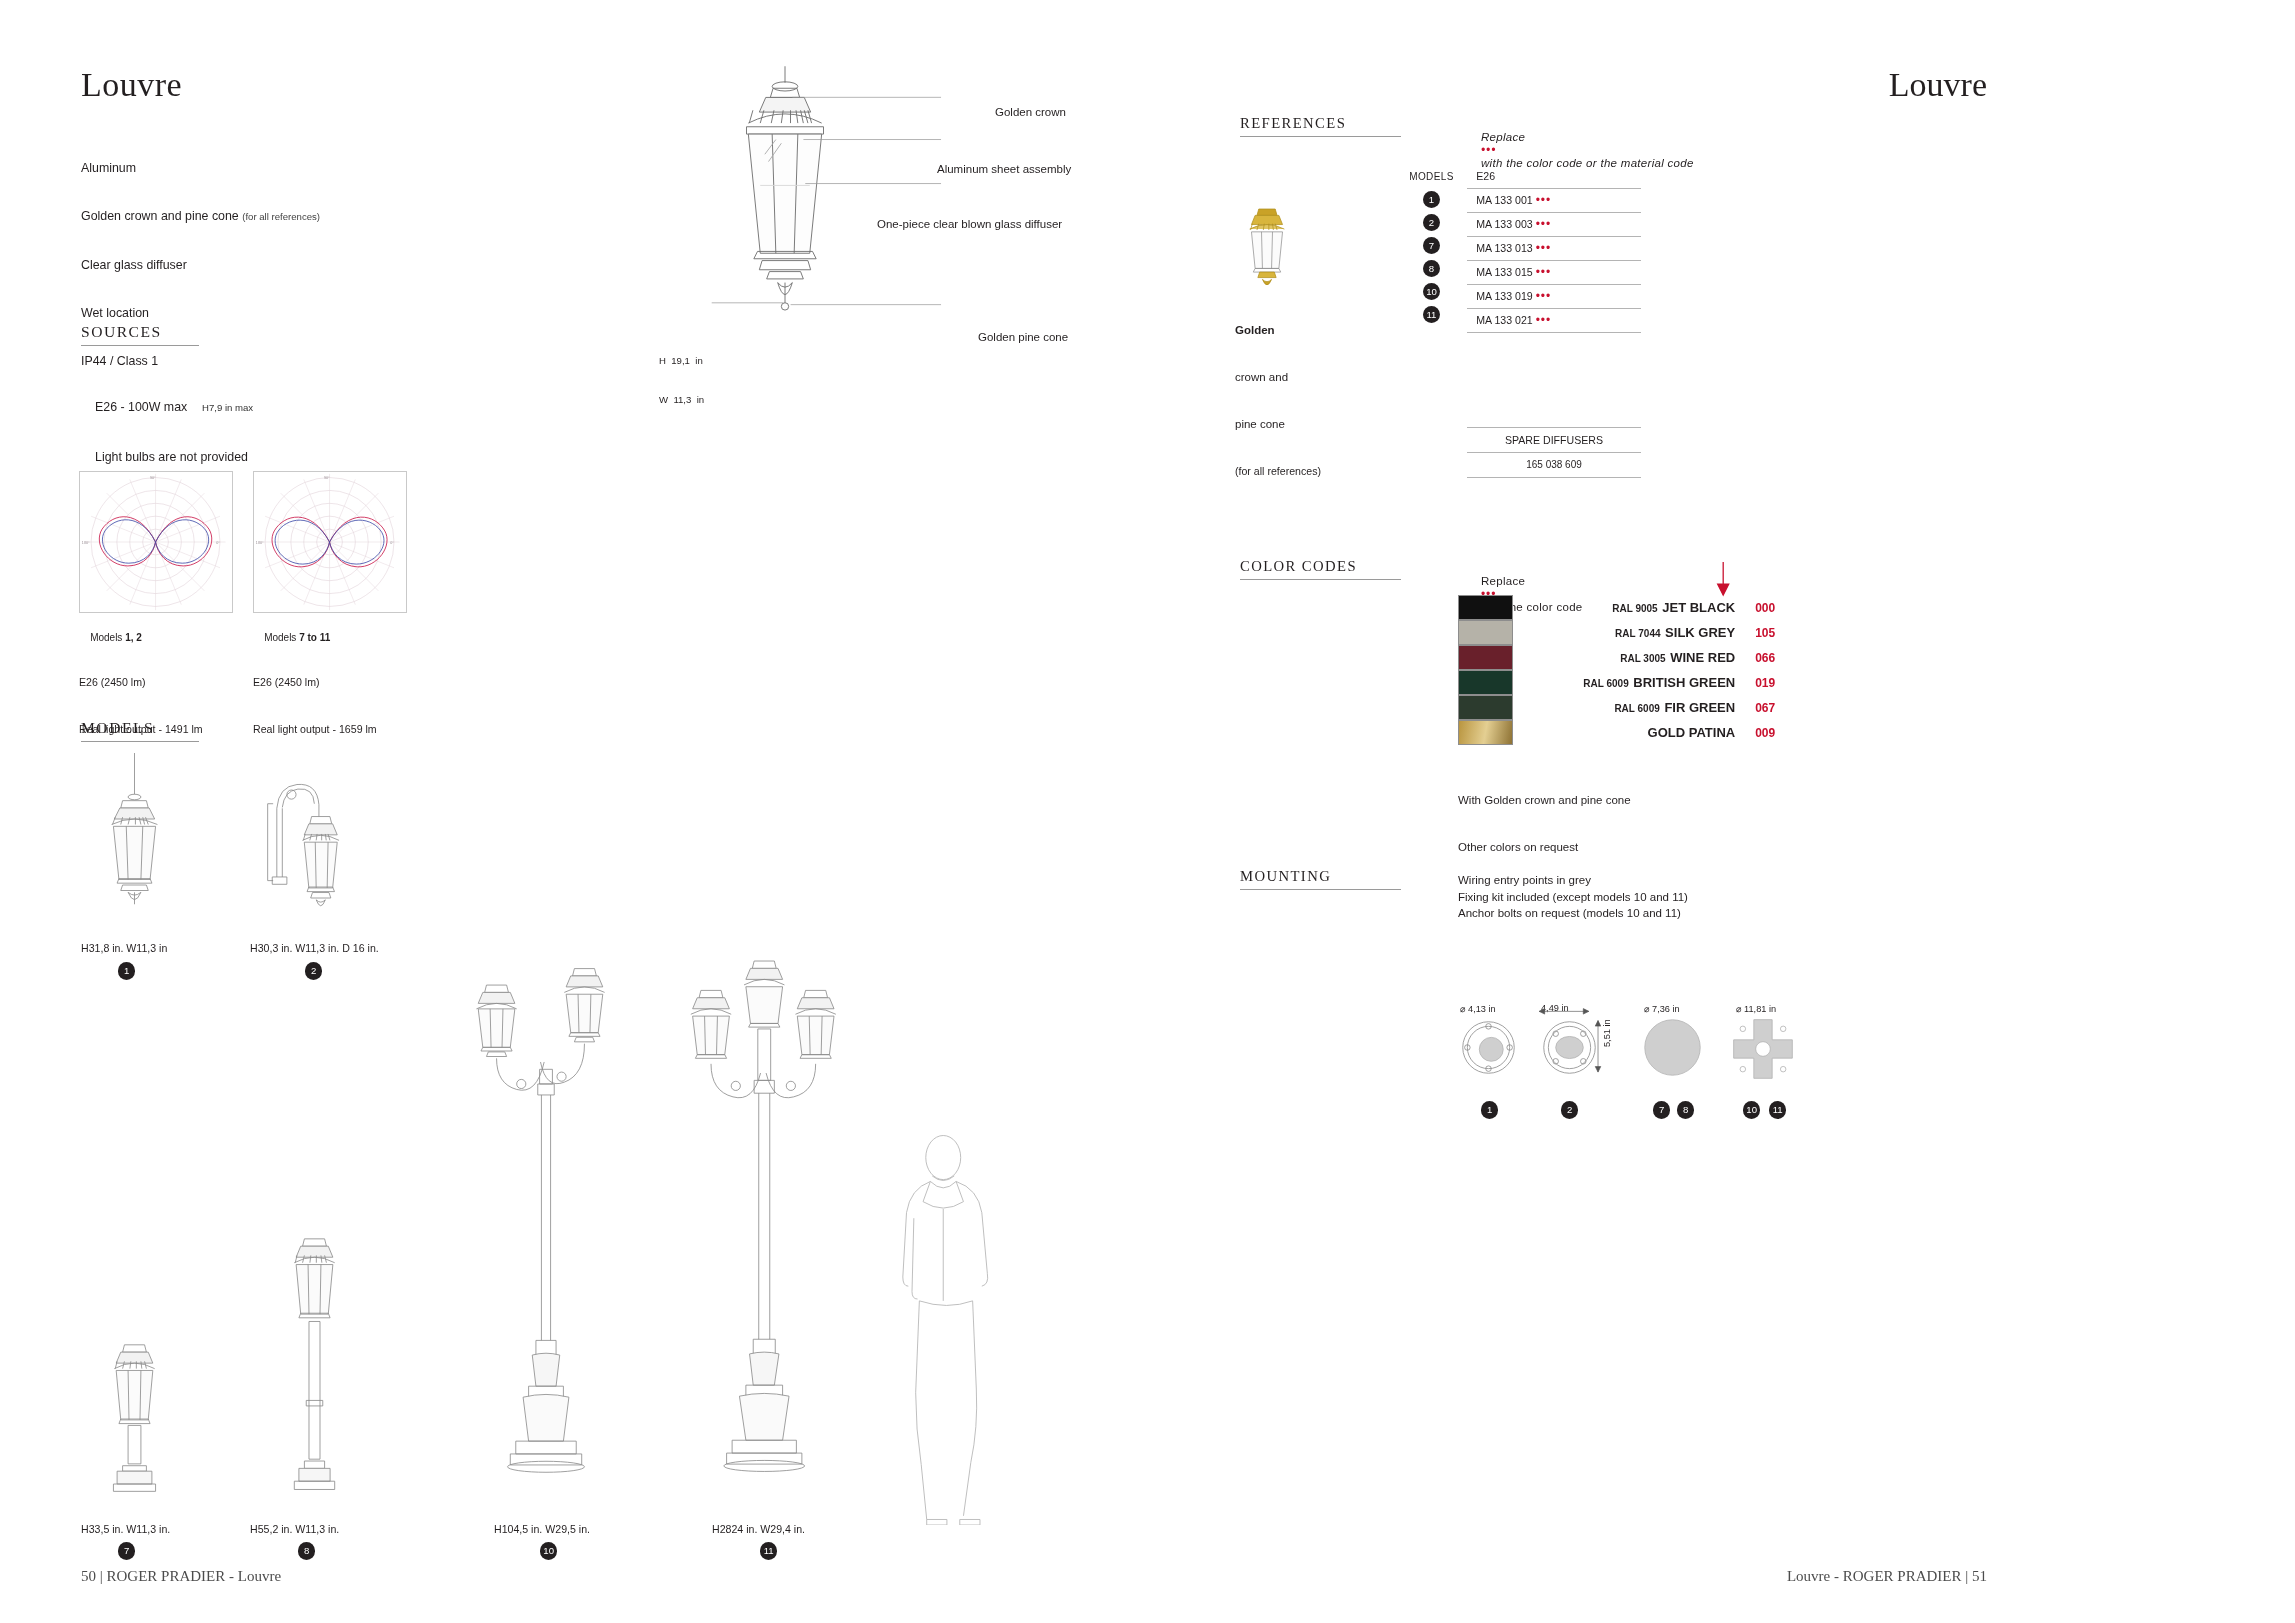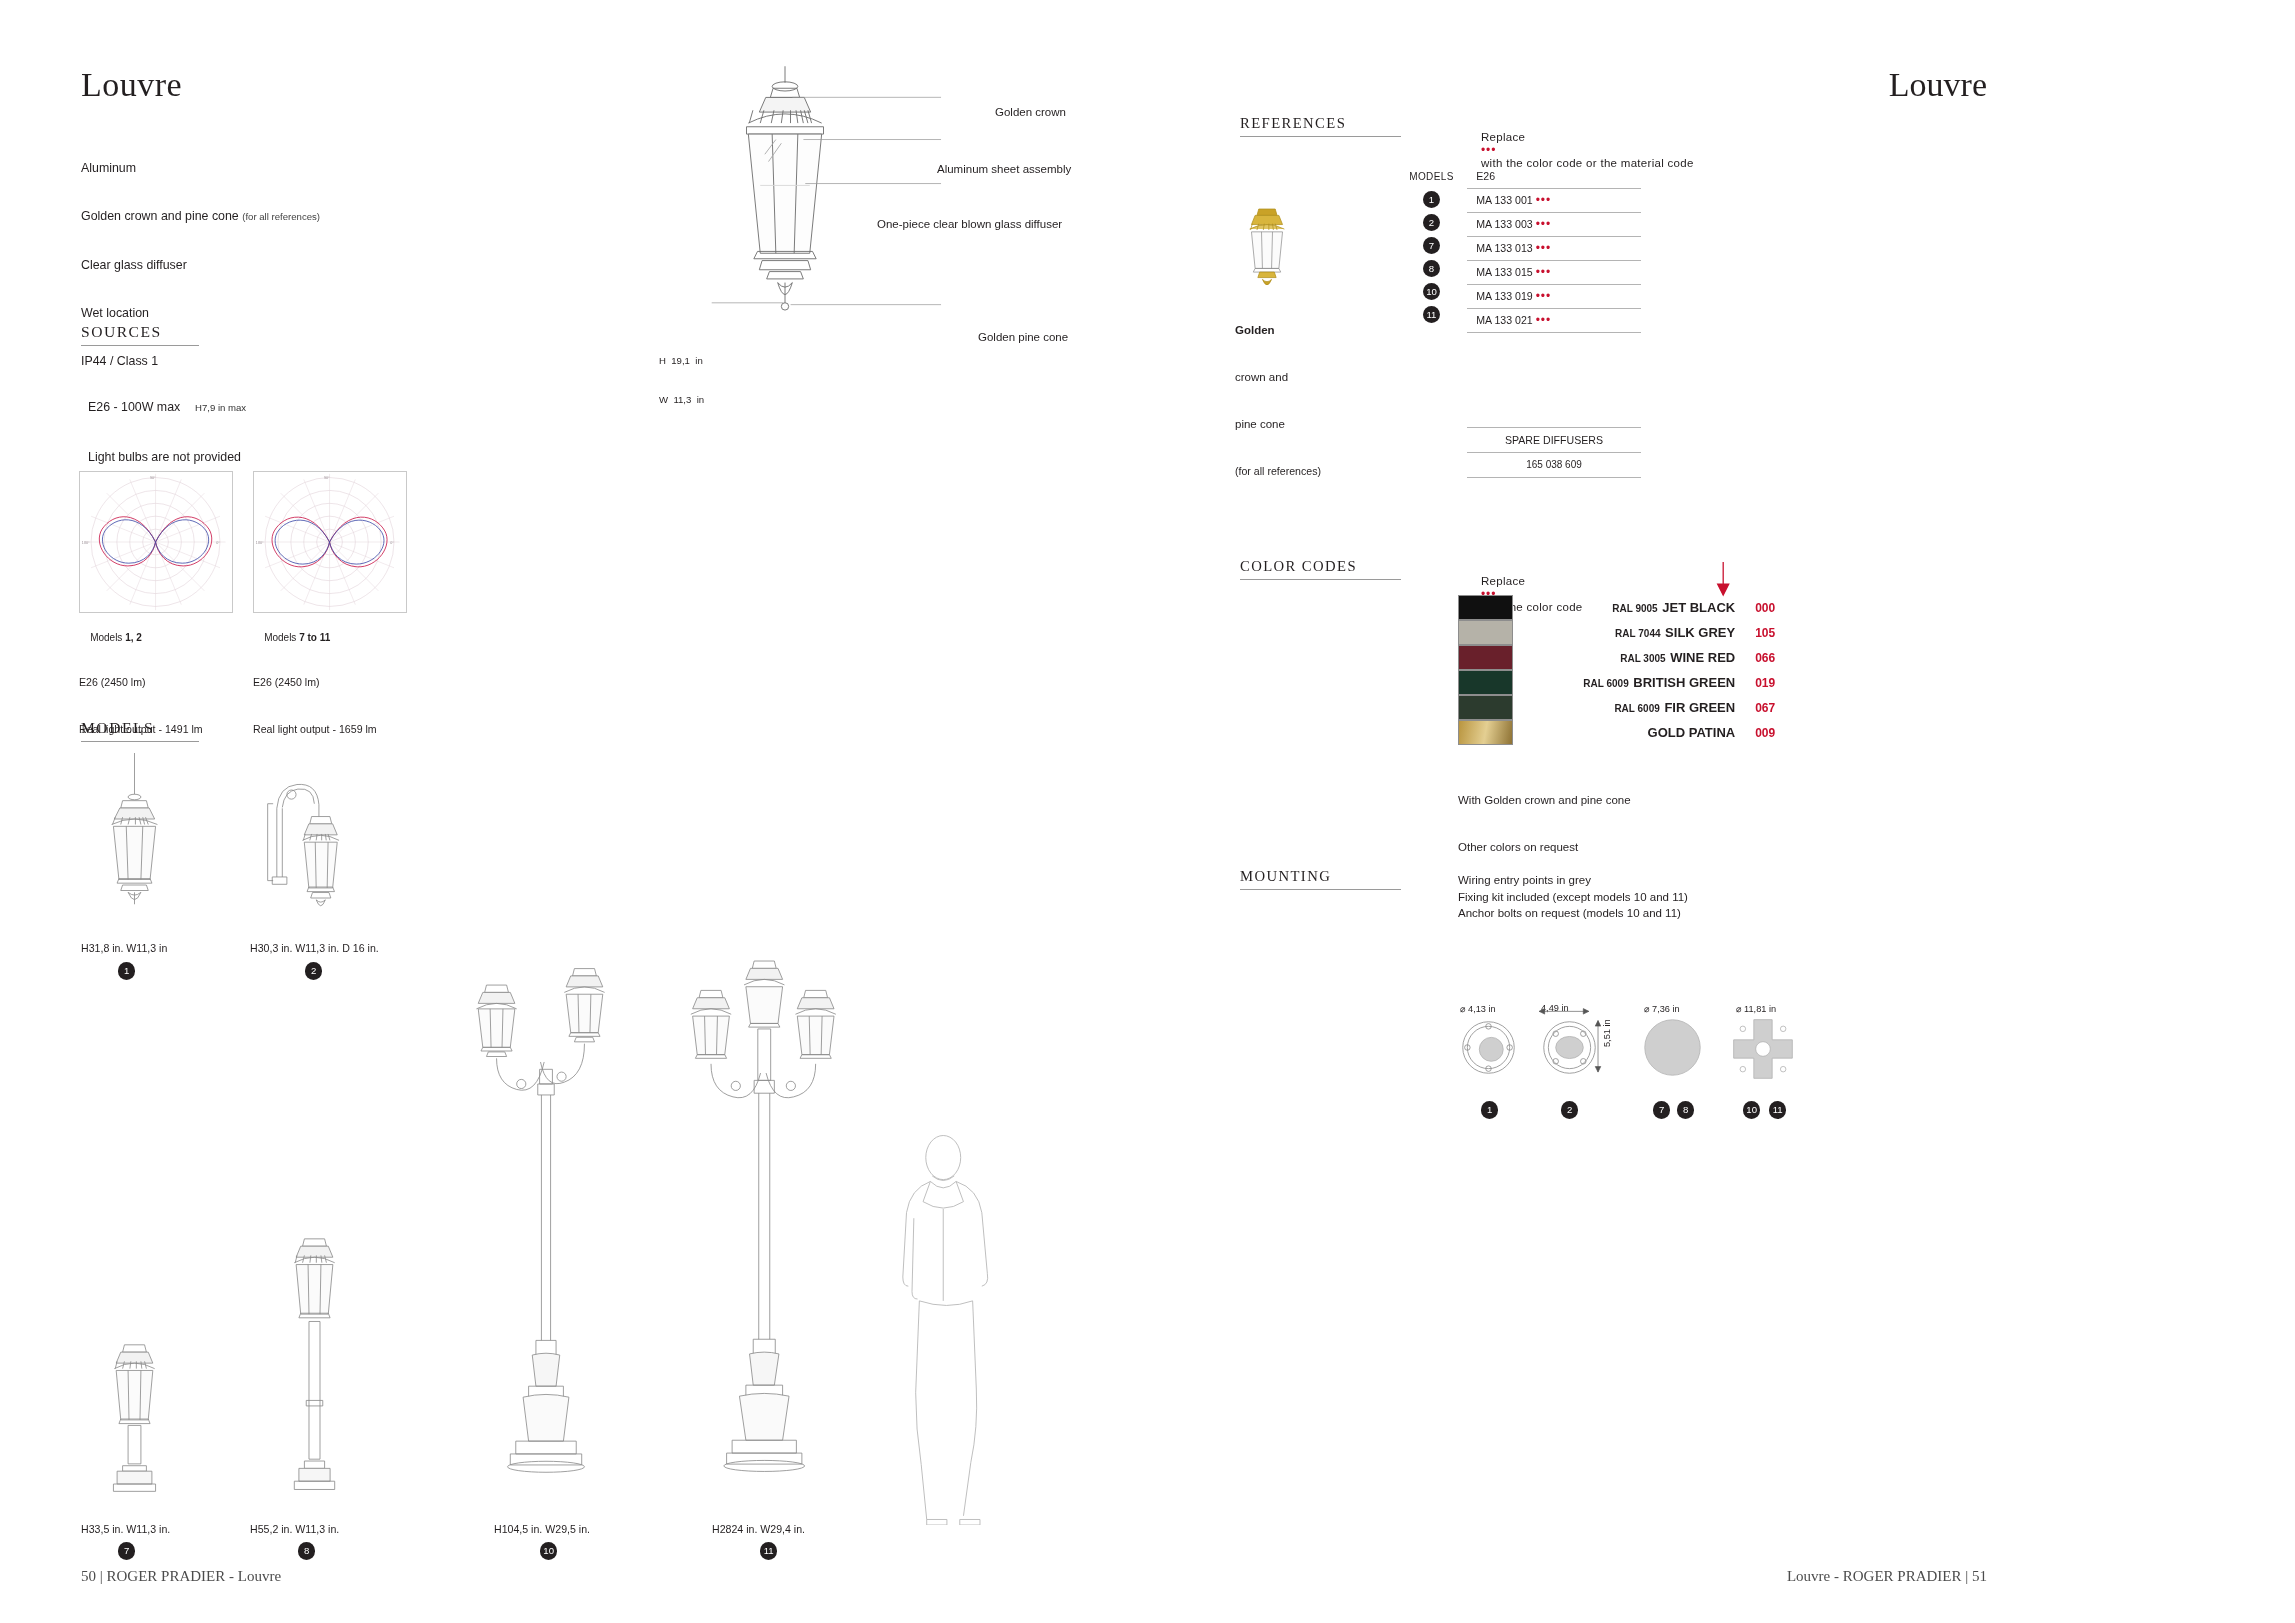--- a/index.html
+++ b/index.html
@@ -51,21 +51,21 @@
   .section-head {
     font-family: "Liberation Serif", serif;
     font-size: 15.6px;
     letter-spacing: 1.5px;
     color: #231f20;
     border-bottom: 0.9px solid #9a9a9a;
     padding-bottom: 3.7px;
   }
 
   #sources-head { left: 81px; top: 323px; width: 118px; }
-  #sources-block { left: 88px; top: 367px; }
+  #sources-block { left: 95px; top: 367px; }
   #sources-block .l { font-size: 12.4px; line-height: 16.5px; }
   .sub-dim { font-size: 9.6px; color: #333; }
 
   
   .polar-box {
     position: absolute;
     border: 0.9px solid #c9c9c9;
     background: #fff;
     overflow: hidden;
   }
@@ -555,21 +555,21 @@
     <span>-</span>
     <span>Louvre</span>
   </div>
 
   <div class="spread-divider"></div>
 
   <div class="t" id="title-right">Louvre</div>
 
   <div class="rsec-head" id="references-head">REFERENCES</div>
 
-  <div class="t replace-line" style="left:1467px; top:119px;">
+  <div class="t replace-line" style="left:1467px; top:119px;font-style:italic;">
     <span>Replace</span>
     <span class="dots">•••</span>
     <span>with the color code or the material code</span>
   </div>
 
   <div id="models-col">
     <div class="models-label" style="height:23px;line-height:23px;">MODELS</div>
     <div class="model-badge-row">
         <span class="badge">1</span>
       </div>

